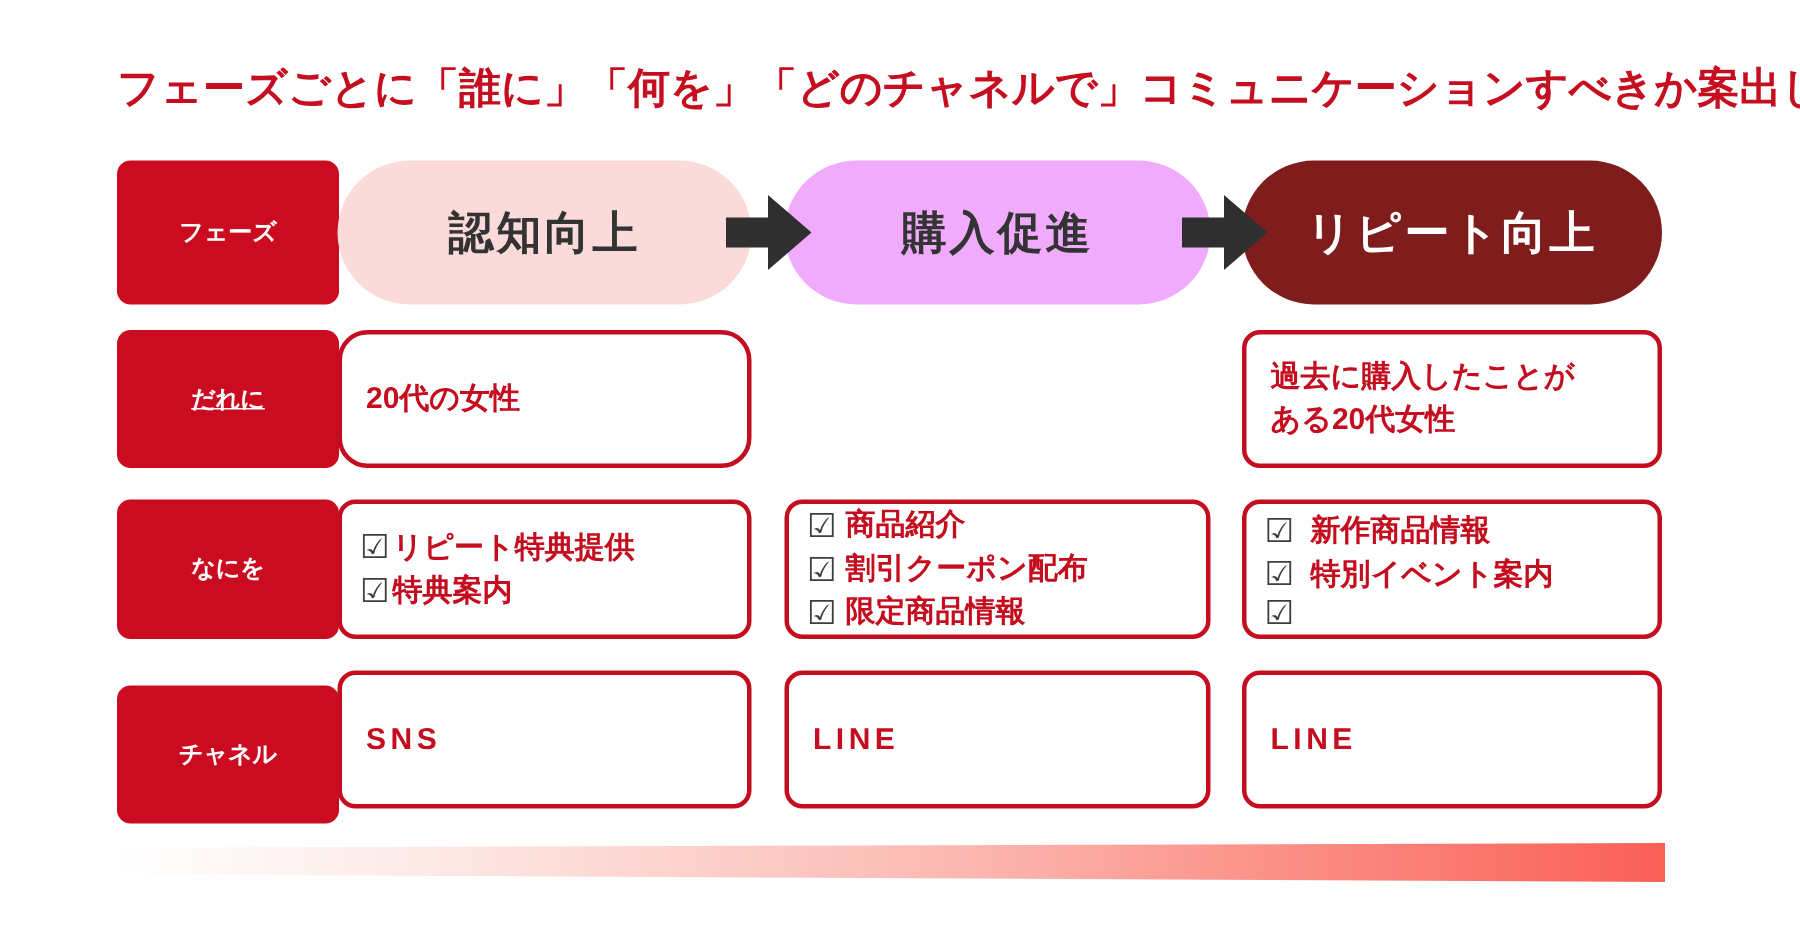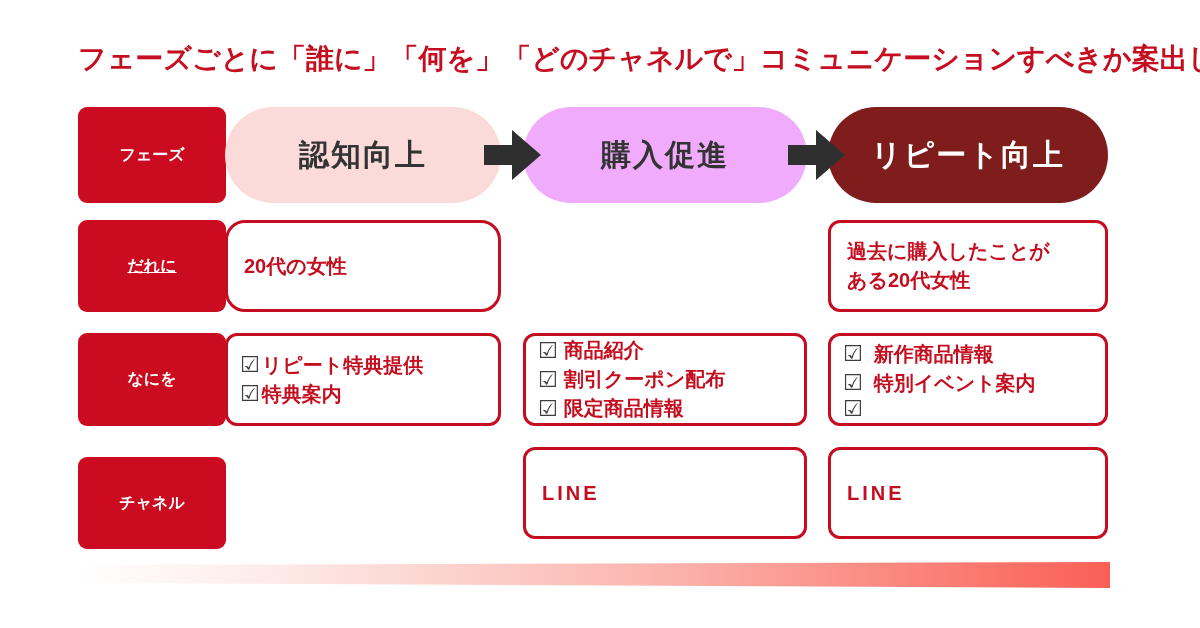--- a/index.html
+++ b/index.html
@@ -118,20 +118,25 @@
       <span>特別イベント案内</span>
     </div>
     <div class="line">
       <span class="check">☑</span>
     </div>
   </div>
 
   <div class="rowlabel" style="top:447px;height:92px;margin-top:10px;">
     <span>チャネル</span>
   </div>
+  <div class="cell" style="left:225px;top:447px;width:276px;height:92px;">
+    <div class="line">
+        <span class="channel-text">SNS</span>
+      </div>
+  </div>
   <div class="cell" style="left:523px;top:447px;width:284px;height:92px;">
     <div class="line">
         <span class="channel-text">LINE</span>
       </div>
   </div>
   <div class="cell" style="left:828px;top:447px;width:280px;height:92px;">
     <div class="line">
         <span class="channel-text">LINE</span>
       </div>
   </div>

